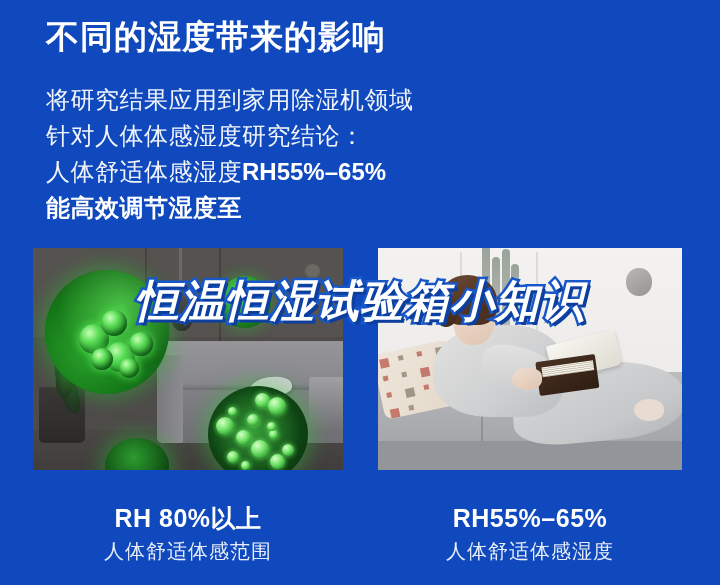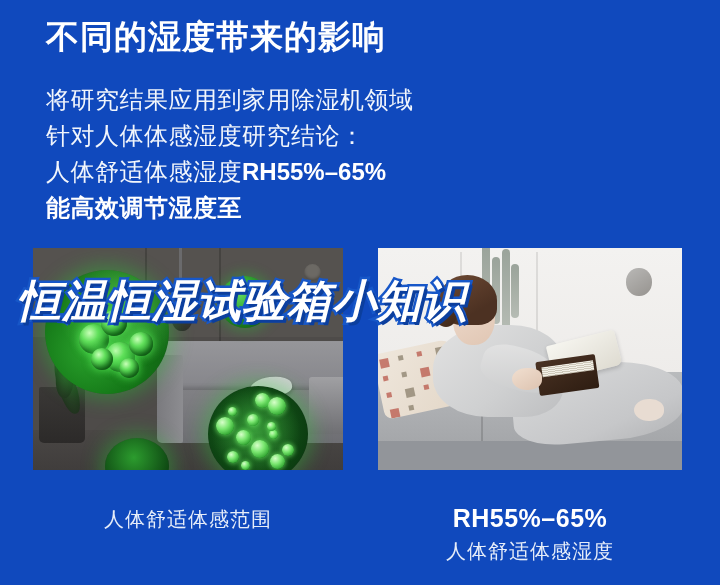--- a/index.html
+++ b/index.html
@@ -302,34 +302,33 @@
     width:30px; height:22px;
     background:linear-gradient(150deg,#f1dfd0,#ddc3b0);
     border-radius:50% 40% 45% 50%;
   }
 
   
   #overlay-title{
     position:absolute;
     left:0; right:0;
     top:272px;
-    text-align:left;
+    text-align:center;
     font-size:44px;
     font-weight:bold;
     font-style:italic;
     color:#ffffff;
     letter-spacing:1px;
     white-space:nowrap;
     z-index:30;
     -webkit-text-stroke:5px #1757c8;
     paint-order:stroke fill;
     text-shadow:
        2px 2px 0 #0c3f9e,
        3px 3px 0 #0c3f9e;
-    padding-left: 17px;
   }
 
   
   .caption{
     position:absolute;
     top:502px;
     text-align:center;
   }
   #caption-left{ left:33px; width:310px; }
   #caption-right{ left:378px; width:304px; }
@@ -465,20 +464,21 @@
       <div class="book-page"></div>
       <div class="book-cover"></div>
       <div class="book-edge"></div>
     </div>
     <div class="hand"></div>
   </div>
 
   <div id="overlay-title">恒温恒湿试验箱小知识</div>
 
   <div id="caption-left" class="caption">
+    <span class="caption-title">RH 80%以上</span>
     <span class="caption-sub">人体舒适体感范围</span>
   </div>
 
   <div id="caption-right" class="caption">
     <span class="caption-title">RH55%–65%</span>
     <span class="caption-sub">人体舒适体感湿度</span>
   </div>
 
 </div>
 

